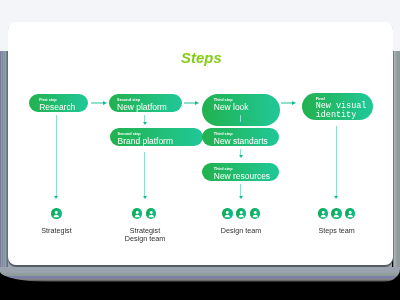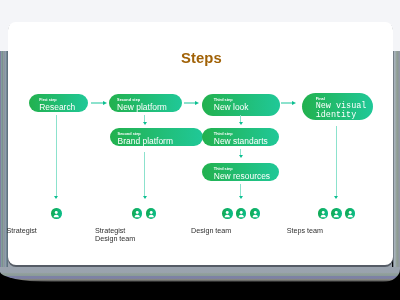--- a/index.html
+++ b/index.html
@@ -21,32 +21,32 @@
       background:linear-gradient(90deg,#000 0%,#060608 10%,#9fabb6 22%,#a8b3bd 34%,#95a29c 55%,#8e9c93 70%,#9396ab 100%);}
   #cardshadow{position:absolute;left:7.9px;top:23.4px;width:384.8px;height:243.4px;background:#555c66;border-radius:8px;}
   #card{position:absolute;left:7.9px;top:22.1px;width:384.8px;height:243.4px;background:#fff;border-radius:8px;}
 
   .pill{position:absolute;border-radius:999px;color:#fff;
         background:linear-gradient(90deg,#22b14e 0%,#20c898 100%);}
   .kick{position:absolute;left:var(--pad);top:4.2px;font-size:3.85px;font-weight:bold;letter-spacing:0.02px;line-height:4px;}
   .lbl{position:absolute;left:var(--pad);top:9.1px;font-size:8.45px;line-height:9.6px;white-space:nowrap;}
   .lbl2{line-height:8.3px;font-family:Liberation Mono, monospace;}
 
-  #title{position:absolute;left:181px;top:50.2px;font-size:14.8px;font-weight:bold;color:#a16207;letter-spacing:0.1px;}
+  #title{position:absolute;left:181px;top:50.2px;font-size:14.8px;font-weight:bold;color:#84cc16;letter-spacing:0.1px;font-style:italic;}
 
   .vline{position:absolute;width:1.1px;background:#8ce2cd;}
   .hline{position:absolute;height:1.1px;background:#8ce2cd;}
   .ahead-d{position:absolute;width:0;height:0;border-left:2.1px solid transparent;border-right:2.1px solid transparent;border-top:3.7px solid #0cbf91;}
   .ahead-r{position:absolute;width:0;height:0;border-top:2.2px solid transparent;border-bottom:2.2px solid transparent;border-left:4.4px solid #0cbf91;}
 
   .avset{position:absolute;display:flex;gap:3.4px;}
   .avatar{position:relative;width:10.3px;height:10.3px;border-radius:50%;
           background:linear-gradient(100deg,#13a84f 0%,#0bbf8e 100%);}
   .avatar svg{position:absolute;left:0;top:0;width:10.3px;height:10.3px;display:block;}
-  .teamlbl{position:absolute;font-size:7.2px;line-height:8px;color:#2f2f2f;text-align:left;white-space:nowrap;}
+  .teamlbl{position:absolute;font-size:7.2px;line-height:8px;color:#2f2f2f;text-align:center;white-space:nowrap;}
 </style>
 </head>
 <body>
 
 <div id="stage">
   <div id="bg"></div>
   <div id="frame">
     <div id="frame-fill"></div>
     <div id="frame-left"></div>
     <div id="frame-right"></div>
@@ -61,21 +61,21 @@
     <div class="lbl">Research</div>
   </div>
   <div class="pill" style="--pad:8.2px;left:108.9px;top:93.8px;width:73.2px;height:18.2px;">
     <div class="kick">Second step</div>
     <div class="lbl">New platform</div>
   </div>
   <div class="pill" style="--pad:8.0px;left:109.6px;top:128px;width:93px;height:17.8px;">
     <div class="kick">Second step</div>
     <div class="lbl">Brand platform</div>
   </div>
-  <div class="pill" style="--pad:11.8px;left:202px;top:93.8px;width:77.5px;height:22px;">
+  <div class="pill" style="--pad:11.8px;left:202px;top:93.8px;width:77.5px;height:32px;">
     <div class="kick">Third step</div>
     <div class="lbl">New look</div>
   </div>
   <div class="pill" style="--pad:11.8px;left:202px;top:128px;width:76.8px;height:17.8px;">
     <div class="kick">Third step</div>
     <div class="lbl">New standarts</div>
   </div>
   <div class="pill" style="--pad:11.8px;left:202px;top:162.6px;width:76.8px;height:18px;text-align:right;">
     <div class="kick">Third step</div>
     <div class="lbl">New resources</div>

